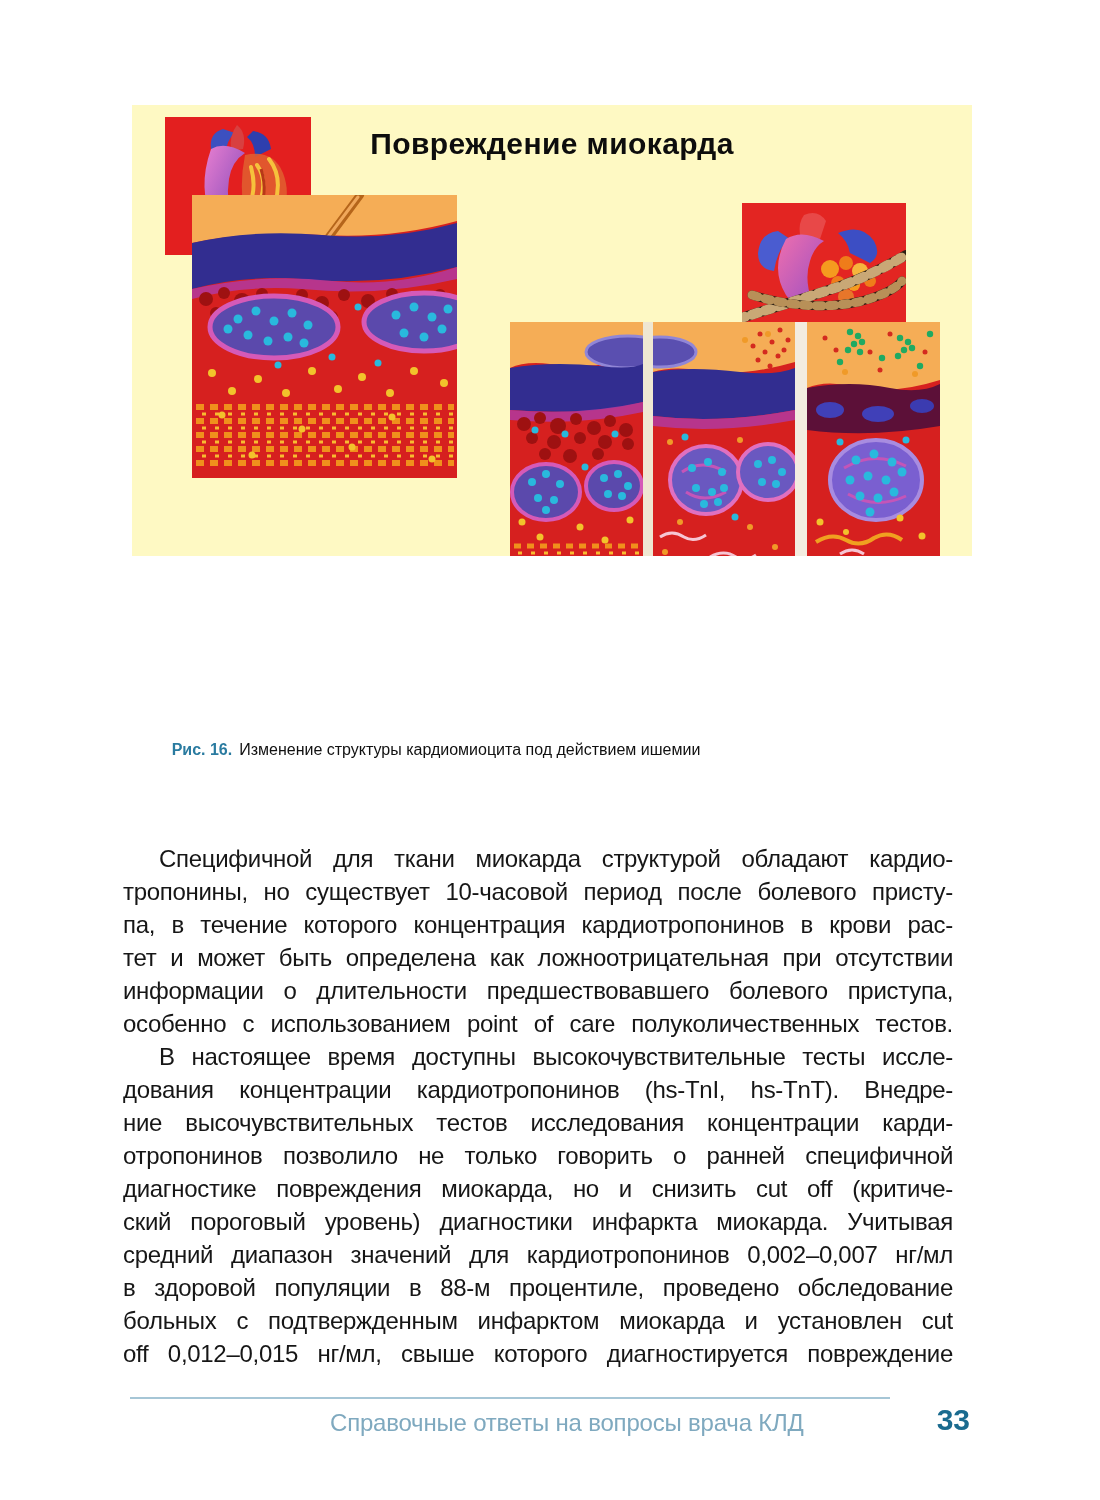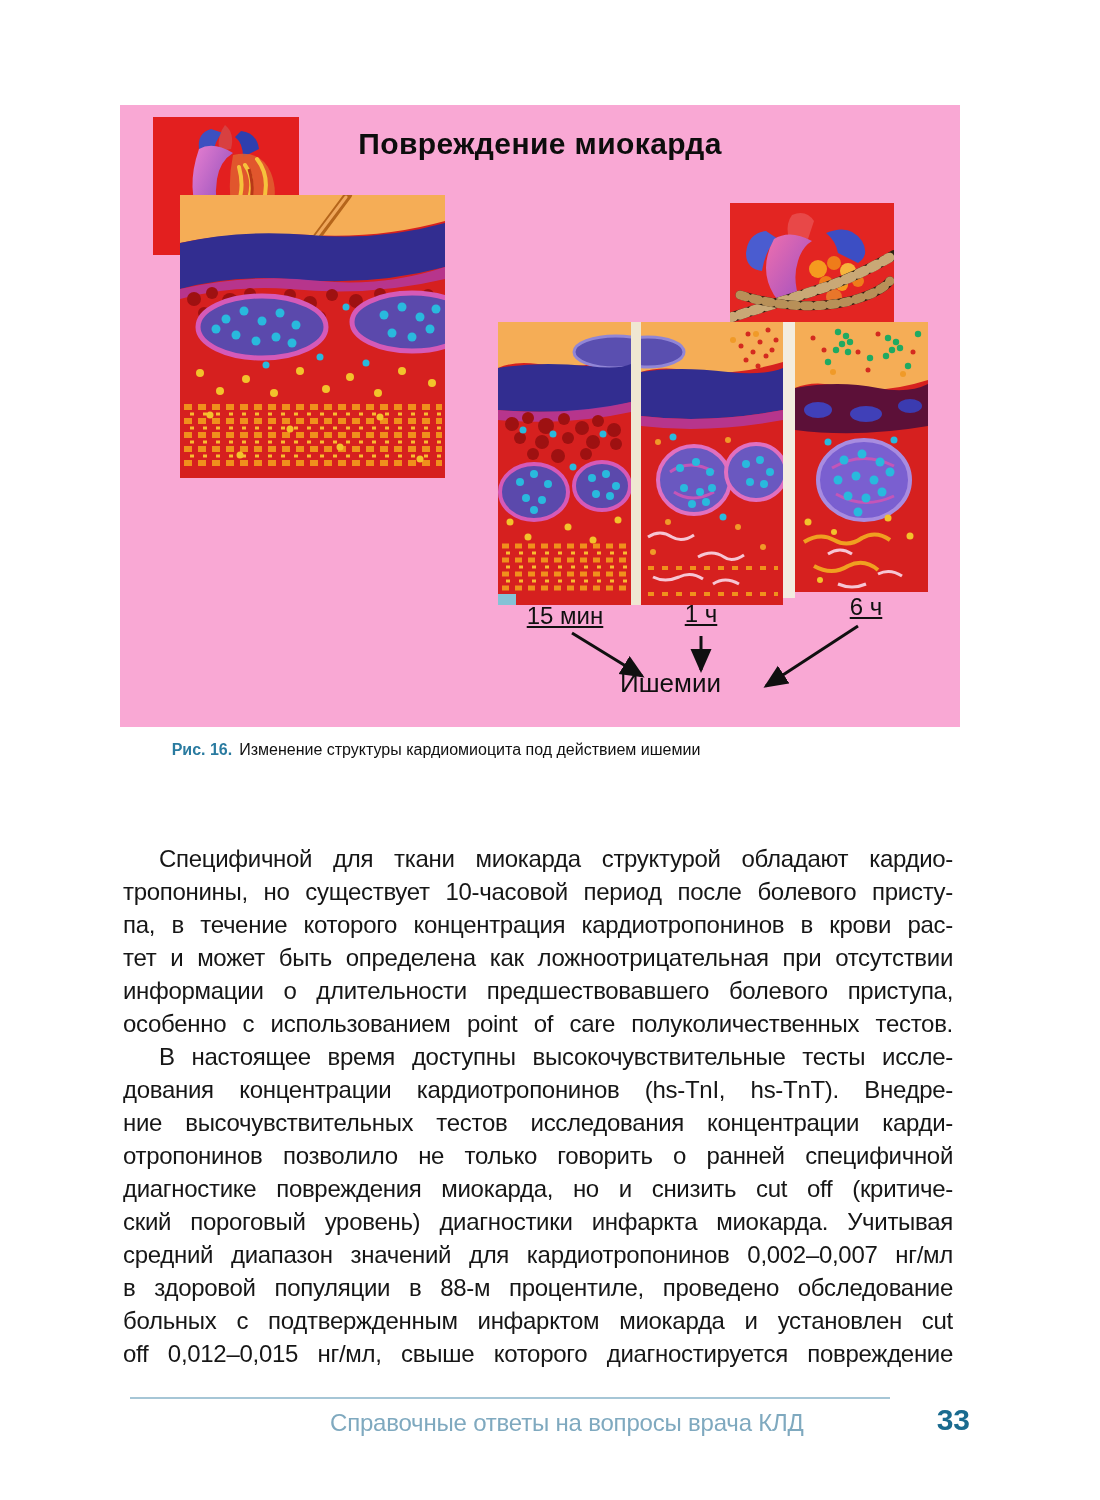--- a/index.html
+++ b/index.html
@@ -4,22 +4,22 @@
 <style>
   html,body { margin:0; padding:0; }
   body {
     width:1100px; height:1500px; position:relative;
     background:#ffffff;
     font-family:"Liberation Sans", sans-serif;
     color:#161616;
   }
   
   .fig {
-    position:absolute; left:120px; top:105px; width:840px; height:622px;
-    background:#f9a8d4; overflow:hidden;
+    position:absolute; left:132px; top:105px; width:840px; height:451px;
+    background:#fef9c3; overflow:hidden;
   }
   .fig-title {
     position:absolute; left:0; top:22px; width:100%; text-align:center;
     font-weight:bold; font-size:30px; color:#0d0d0d; letter-spacing:.4px;
   }
   .heart1 { position:absolute; left:33px; top:12px; }
   .cell   { position:absolute; left:60px; top:90px; }
   .cell-label {
     position:absolute; left:30px; top:392px; width:330px; text-align:center;
     font-size:23px; line-height:28px; color:#101010;

